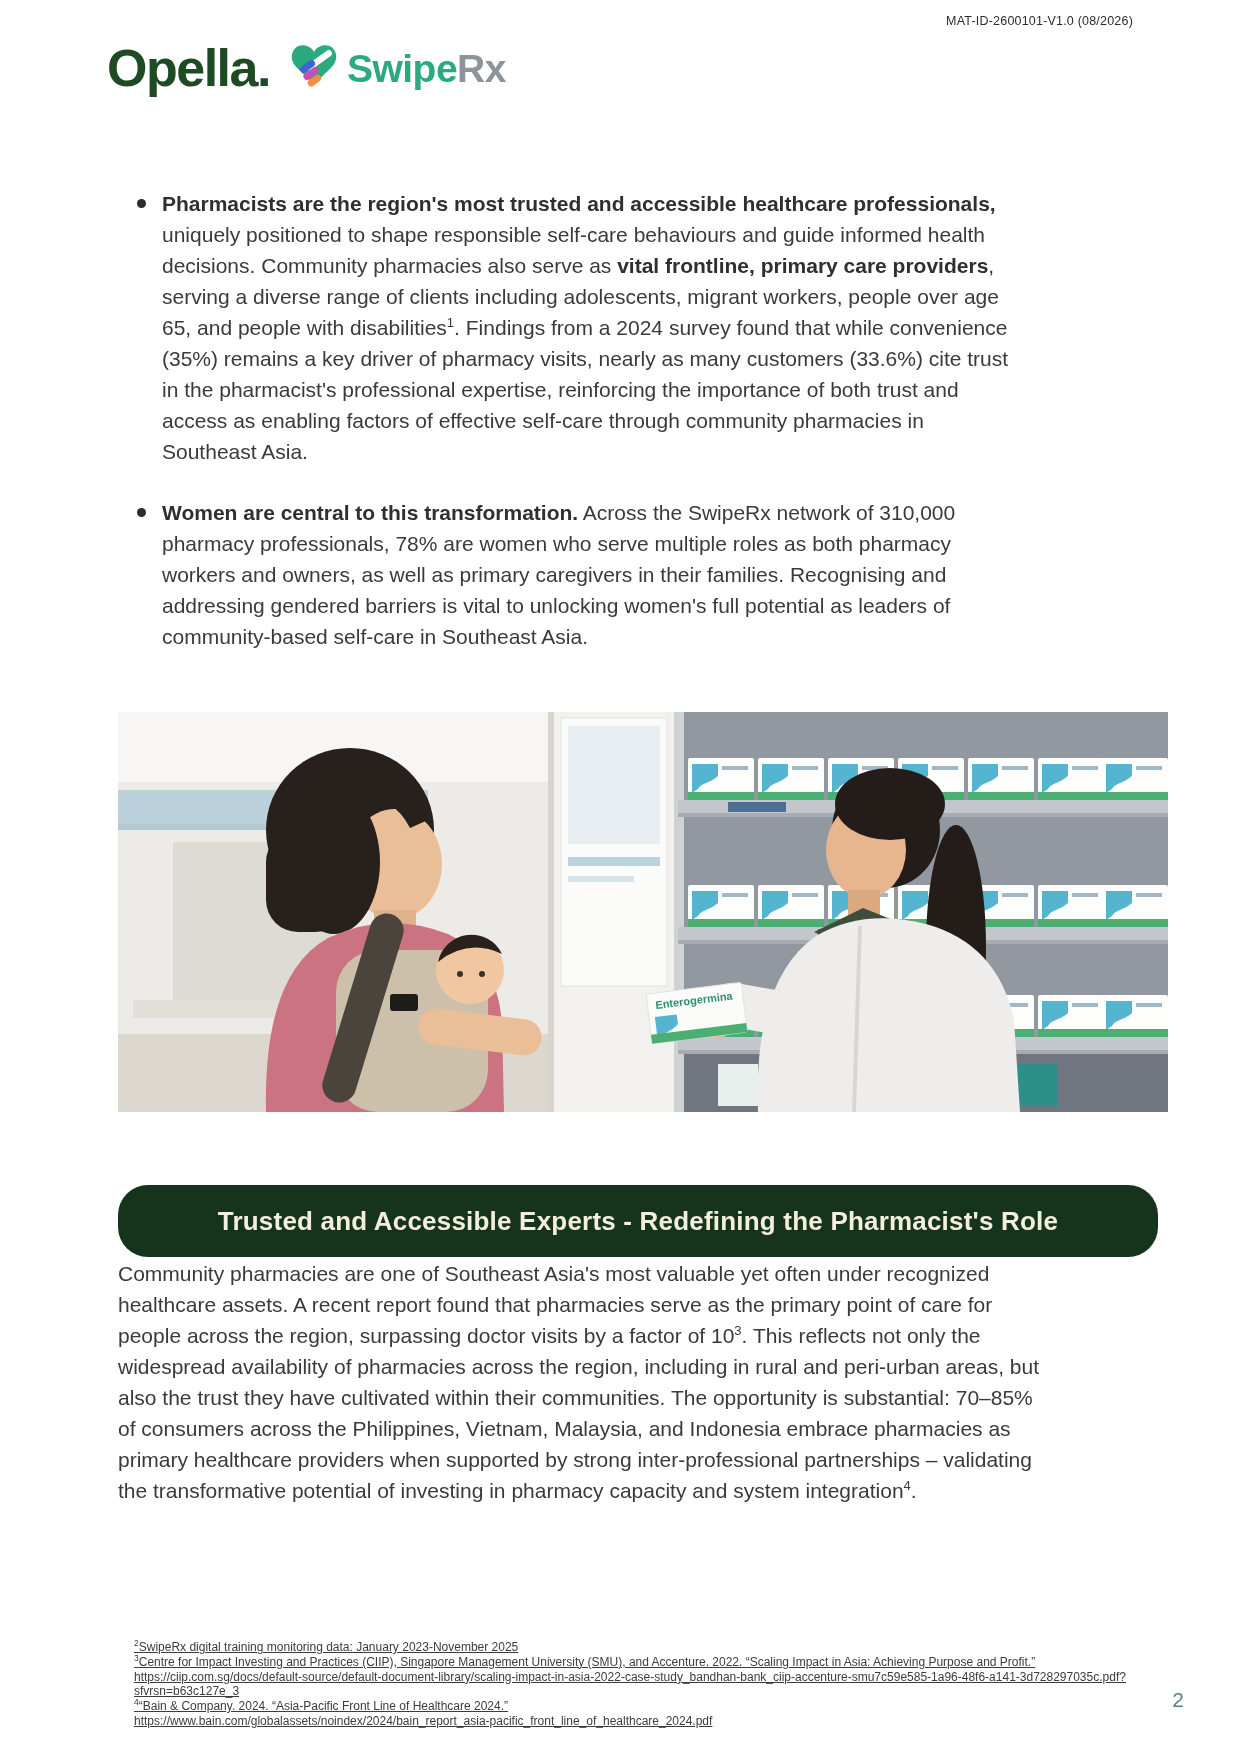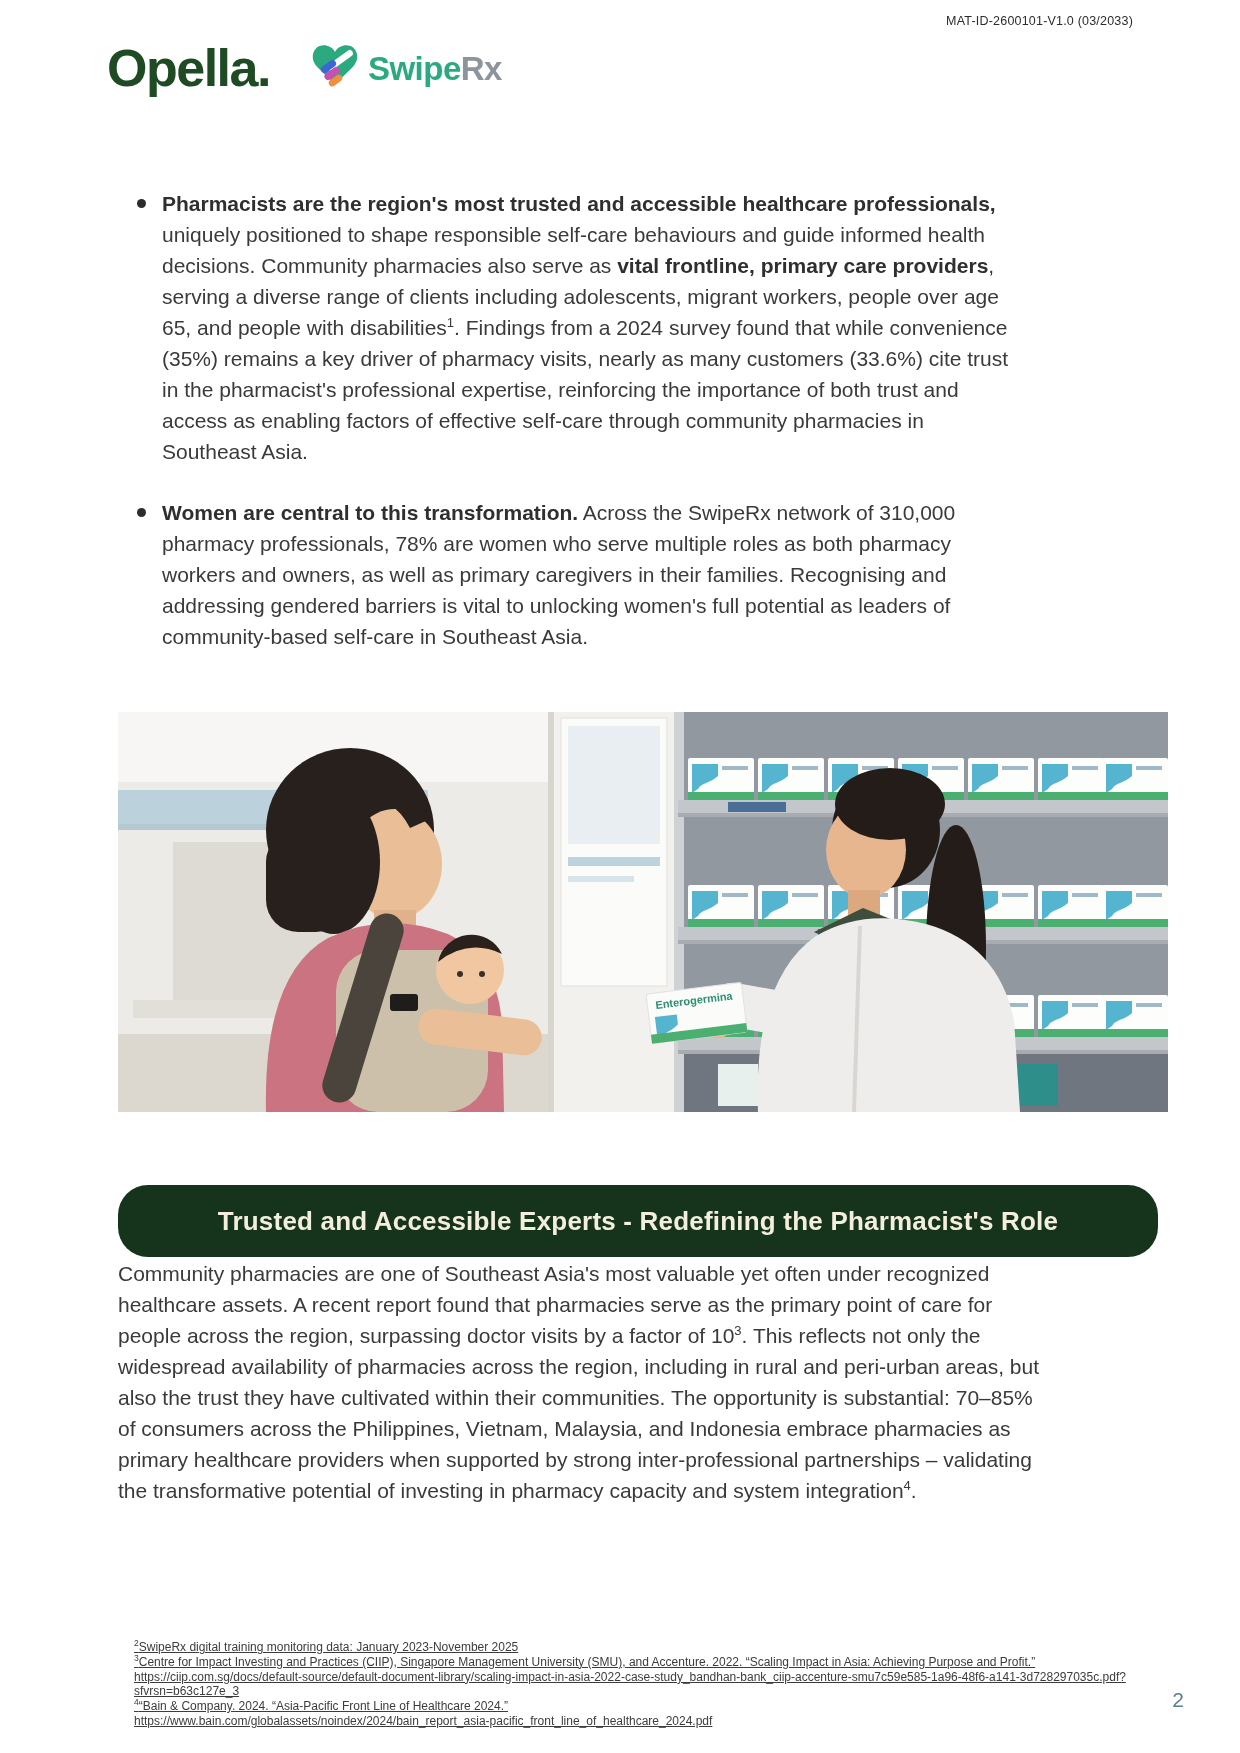--- a/index.html
+++ b/index.html
@@ -5,26 +5,26 @@
   html,body { margin:0; padding:0; background:#ffffff; }
   .page {
     position:relative; width:1240px; height:1753px; margin:0 auto;
     background:#ffffff; overflow:hidden;
     font-family:"Liberation Sans", sans-serif; color:#3a3a3a;
   }
   .mat-id {
     position:absolute; top:14px; right:107px;
     font-size:12.5px; color:#2d2d2d; letter-spacing:0.2px;
   }
-  .logos { position:absolute; top:42px; left:107px; display:flex; align-items:center; gap:41px; }
+  .logos { position:absolute; top:42px; left:107px; display:flex; align-items:center; gap:20px; }
   .opella {
     font-size:52px; font-weight:800; color:#1e4b24; letter-spacing:-1.5px; line-height:1;
   }
   .swiperx { display:flex; align-items:center; gap:9px; }
-  .swiperx-text { font-size:33px; font-weight:700; letter-spacing:-0.5px; line-height:1; }
+  .swiperx-text { font-size:39px; font-weight:700; letter-spacing:-0.5px; line-height:1; }
   .swipe-part { color:#2aaa7e; }
   .rx-part { color:#8d949b; }
 
   .bullets { position:absolute; top:172px; left:118px; width:922px; }
   .bullets ul { list-style:none; margin:16px; padding:0; }
   .bullets li { position:relative; padding-left:28px; margin-bottom:30px; font-size:21px; line-height:31px; }
   .bullets li::before {
     content:""; position:absolute; left:3px; top:11px; width:9px; height:9px;
     border-radius:50%; background:#2c2c2c;
   }
@@ -56,21 +56,21 @@
   .page-num {
     position:absolute; top:1688px; right:56px;
     font-size:21px; color:#5b7f8e;
   }
 </style>
 </head>
 <body>
 
 <div class="page">
 
-  <div class="mat-id">MAT-ID-2600101-V1.0 (03/2033)</div>
+  <div class="mat-id">MAT-ID-2600101-V1.0 (08/2026)</div>
 
   <div class="logos">
     <div class="opella">Opella.</div>
     <div class="swiperx">
       <span>
         <svg width="48" height="46" viewBox="0 0 48 46">
           <path d="M24 9 C20 1.5 10 0.5 5.2 5.2 C0.2 10.2 0.6 18.5 6.5 24.2 L24 41.5 L41.5 24.2 C47.4 18.5 47.8 10.2 42.8 5.2 C38 0.5 28 1.5 24 9 Z" fill="#2aaa7e"></path>
           <rect x="14" y="14" width="30" height="6.5" rx="3.2" fill="#ffffff" transform="rotate(-36 29 17)"></rect>
           <rect x="9" y="20" width="17" height="7" rx="3.5" fill="#3b66d6" transform="rotate(-36 17.5 23.5)"></rect>
           <rect x="12.5" y="27" width="17" height="7" rx="3.5" fill="#c94fb3" transform="rotate(-36 21 30.5)"></rect>

